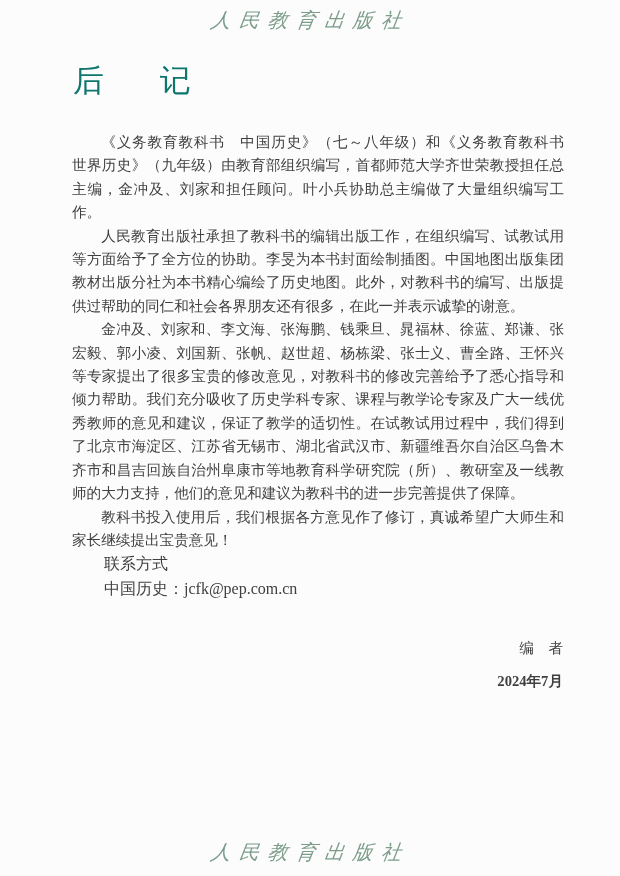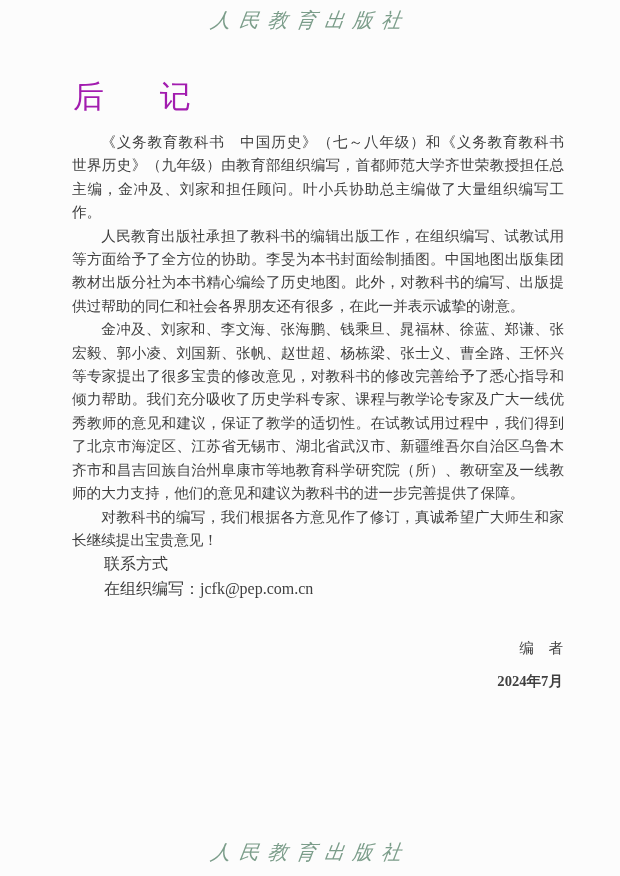--- a/index.html
+++ b/index.html
@@ -19,24 +19,24 @@
     font-style:italic;
     letter-spacing:0.42em;
     color:#6e937e;
     opacity:0.9;
   }
   .brand .script{display:inline-block;transform:skewX(-8deg);}
   .brand-top{top:7px;}
   .brand-bottom{top:839px;}
 
   .page-title{
-    position:absolute;left:73px;top:76px;
+    position:absolute;left:73px;top:60px;
     font-size:31px;
     letter-spacing:0.40em;
-    color:#a21caf;
+    color:#0f766e;
     font-weight:500;
   }
 
   .body-text{
     position:absolute;left:72px;top:131px;width:492px;
     font-size:14.6px;
     line-height:23.4px;
     text-align:justify;
   }
   .body-text p{margin:0;text-indent:2em;}
@@ -64,26 +64,26 @@
   <div class="brand brand-top">
     <span class="script">人民教育出版社</span>
   </div>
 
   <div class="page-title">后　记</div>
 
   <div class="body-text">
     <p>《义务教育教科书　中国历史》（七～八年级）和《义务教育教科书　世界历史》（九年级）由教育部组织编写，首都师范大学齐世荣教授担任总主编，金冲及、刘家和担任顾问。叶小兵协助总主编做了大量组织编写工作。</p>
     <p>人民教育出版社承担了教科书的编辑出版工作，在组织编写、试教试用等方面给予了全方位的协助。李旻为本书封面绘制插图。中国地图出版集团教材出版分社为本书精心编绘了历史地图。此外，对教科书的编写、出版提供过帮助的同仁和社会各界朋友还有很多，在此一并表示诚挚的谢意。</p>
     <p>金冲及、刘家和、李文海、张海鹏、钱乘旦、晁福林、徐蓝、郑谦、张宏毅、郭小凌、刘国新、张帆、赵世超、杨栋梁、张士义、曹全路、王怀兴等专家提出了很多宝贵的修改意见，对教科书的修改完善给予了悉心指导和倾力帮助。我们充分吸收了历史学科专家、课程与教学论专家及广大一线优秀教师的意见和建议，保证了教学的适切性。在试教试用过程中，我们得到了北京市海淀区、江苏省无锡市、湖北省武汉市、新疆维吾尔自治区乌鲁木齐市和昌吉回族自治州阜康市等地教育科学研究院（所）、教研室及一线教师的大力支持，他们的意见和建议为教科书的进一步完善提供了保障。</p>
-    <p>对教科书的编写，我们根据各方意见作了修订，真诚希望广大师生和家长继续提出宝贵意见！</p>
+    <p>教科书投入使用后，我们根据各方意见作了修订，真诚希望广大师生和家长继续提出宝贵意见！</p>
   </div>
 
   <div class="contact">
     <div class="line">联系方式</div>
-    <div class="line"><span>在组织编写：</span><span>jcfk@pep.com.cn</span></div>
+    <div class="line"><span>中国历史：</span><span>jcfk@pep.com.cn</span></div>
   </div>
 
   <div class="signature">
     <div>编　者</div>
     <div class="date">2024年7月</div>
   </div>
 
   <div class="brand brand-bottom">
     <span class="script">人民教育出版社</span>
   </div>

